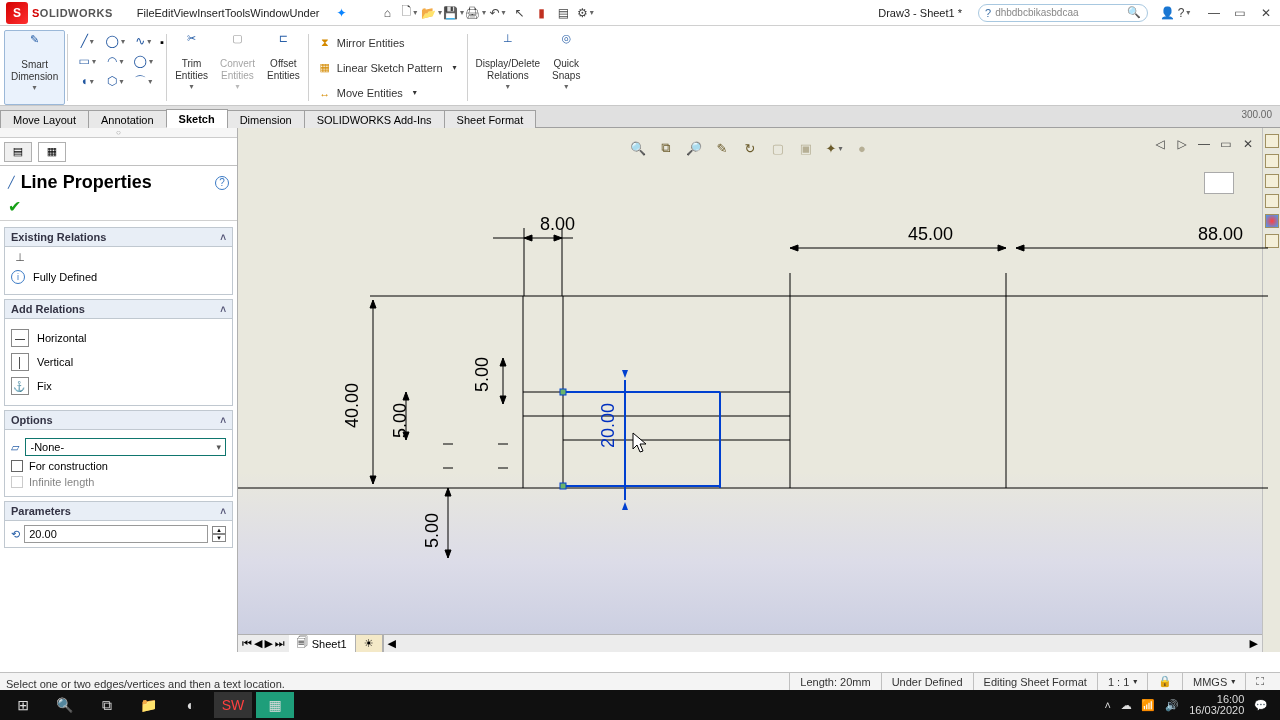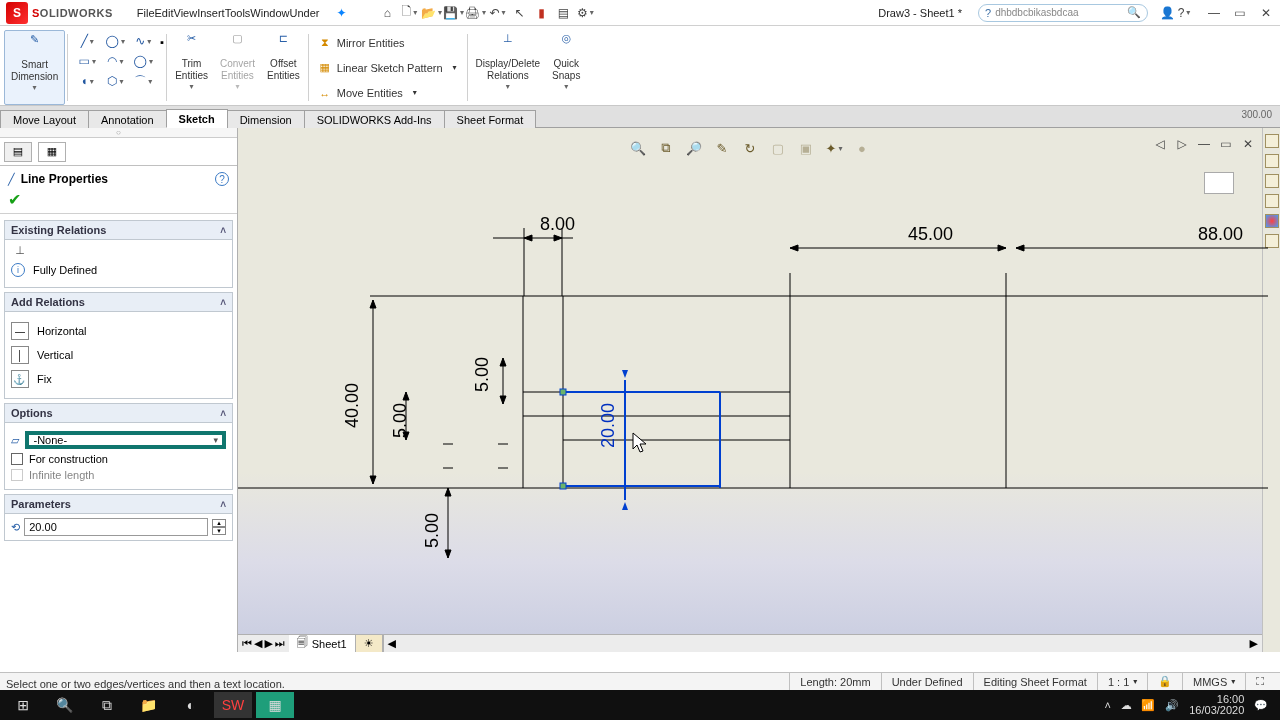--- a/index.html
+++ b/index.html
@@ -32,32 +32,32 @@
 .rowitem .ic { width:16px; height:16px; display:flex; align-items:center; justify-content:center; color:#d48a00;}
 .tabs { height:22px; background:#e0e0e0; display:flex; align-items:flex-end; border-bottom:1px solid #a0a0a0; position:relative;}
 .tab { padding:3px 12px 2px; border:1px solid #a0a0a0; border-bottom:0; margin-right:-1px; background:#e8e8e8; font-size:11px; position:relative; top:1px; cursor:pointer;}
 .tab.active { background:#fff; font-weight:bold; border-bottom:1px solid #fff;}
 .ruler-top { position:absolute; right:8px; top:3px; font-size:10px; color:#666;}
 .mainrow { display:flex; height:524px; }
 .propmgr { width:238px; background:#fff; border-right:1px solid #b0b0b0; display:flex; flex-direction:column; overflow:hidden;}
 .pm-tabs { height:28px; display:flex; align-items:center; padding:4px; gap:6px; border-bottom:1px solid #c0c0c0;}
 .pm-tbtn { width:28px; height:20px; border:1px solid #b0b0b0; background:#f0f0f0; display:flex; align-items:center; justify-content:center;}
 .pm-title { display:flex; align-items:center; gap:6px; padding:6px 8px 0;}
-.pm-title .nm { font-weight:bold; font-size:12px;}
+.pm-title .nm { font-weight:bold; font-size:18px;}
 .pm-q { margin-left:auto; color:#3a7ac5; border:1px solid #3a7ac5; border-radius:50%; width:14px; height:14px; display:flex; align-items:center; justify-content:center; font-size:10px;}
 .pm-check { color:#16a016; font-size:16px; padding:4px 8px; border-bottom:1px solid #d0d0d0; margin-bottom:6px;}
 .section { margin:0 4px 4px;}
 .section-h { background:#e8eef6; border:1px solid #c0c8d0; padding:3px 6px; display:flex; align-items:center; font-size:11px; font-weight:bold; color:#334;}
 .section-h .chev{ margin-left:auto; color:#557; font-size:10px;}
 .section-b { border:1px solid #c0c8d0; border-top:0; padding:4px 6px; background:#fff;}
 .relbox { border:1px solid #9ab; background:#fff; min-height:70px; padding:2px; font-size:11px; color:#333;}
 .relrow { display:flex; align-items:center; gap:8px; margin:6px 0;}
 .relrow .ric { width:18px; height:18px; border:1px solid #888; display:flex; align-items:center; justify-content:center; font-size:10px;}
 .optrow { display:flex; align-items:center; gap:6px; margin:4px 0;}
-.optsel { flex:1; border:4px solid #0f766e; background:#fff; padding:1px 4px; font-size:10px; height:18px; display:flex; align-items:center;}
+.optsel { flex:1; border:1px solid #0f766e; background:#fff; padding:1px 4px; font-size:10px; height:18px; display:flex; align-items:center;}
 .optsel::after { content:"▾"; margin-left:auto; font-size:9px; color:#555;}
 .param-in { display:flex; align-items:center; gap:4px; }
 .param-in input { flex:1; border:1px solid #999; padding:2px 4px; font-size:11px;}
 .spinner { width:14px; display:flex; flex-direction:column;}
 .spinner span{ height:8px; border:1px solid #888; font-size:7px; text-align:center; line-height:6px;}
 .canvas-wrap { flex:1; position:relative; background:#e9e8dd; }
 .canvas-floor { position:absolute; left:0; right:0; bottom:0; height:180px; background:linear-gradient(#e9e8dd,#dcdce8 50%,#c8cce0);}
 .view-toolbar { position:absolute; top:10px; left:50%; transform:translateX(-50%); display:flex; gap:8px; background:transparent;}
 .view-toolbar .v { width:20px; height:20px; display:flex; align-items:center; justify-content:center; color:#6b5b2b; font-size:13px;}
 svg.drawing { position:absolute; left:0; top:0; }

